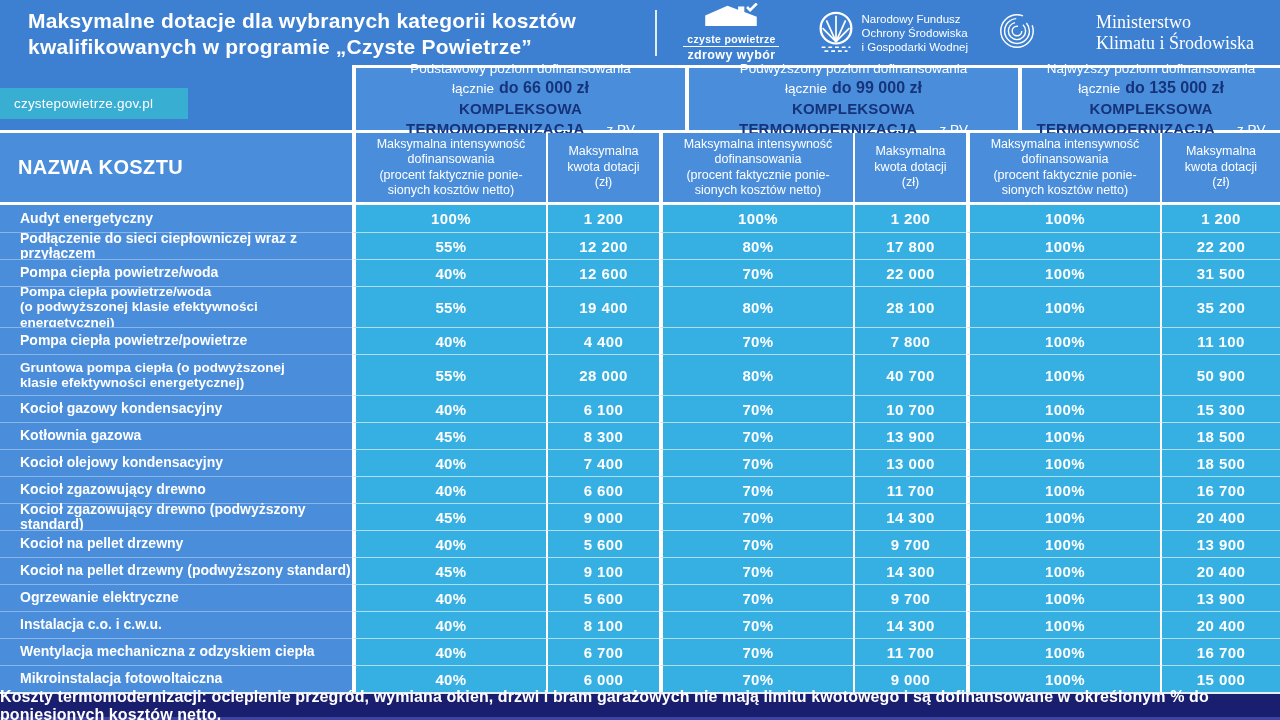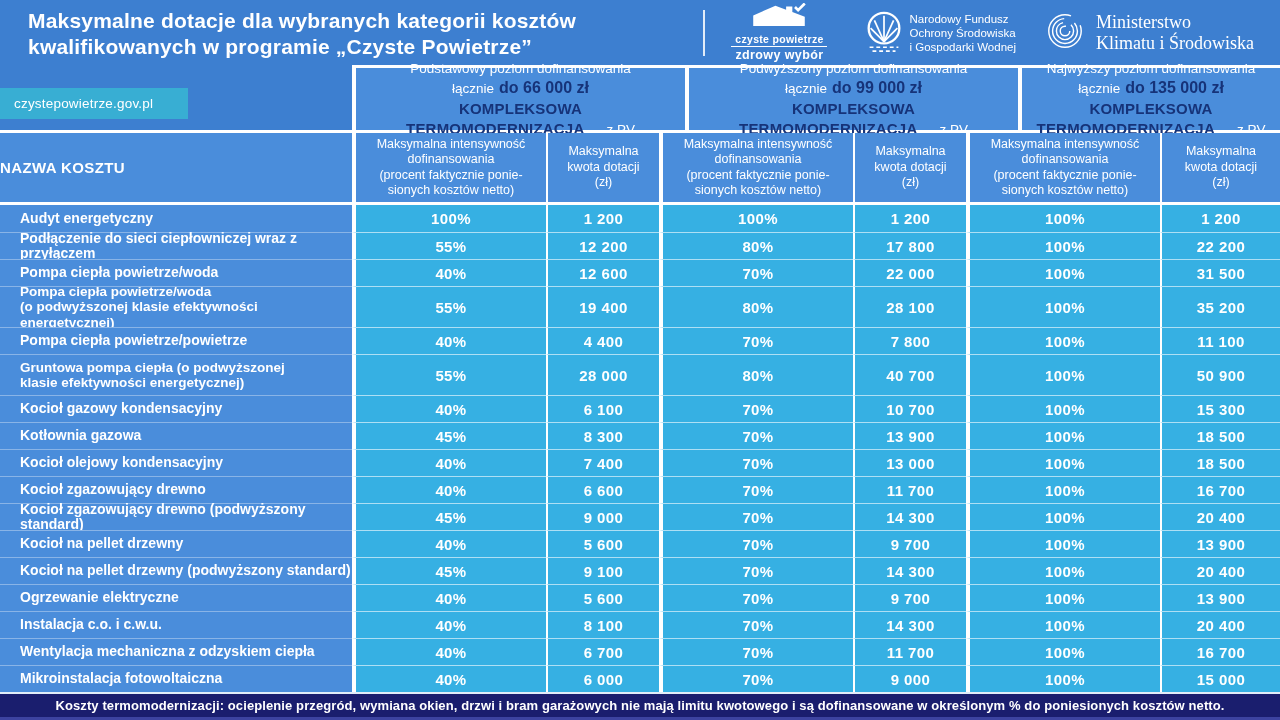--- a/index.html
+++ b/index.html
@@ -17,21 +17,21 @@
          line-height:26px;white-space:pre-line;letter-spacing:.2px;}
   .hdr-divider{width:2px;height:46px;background:rgba(255,255,255,.85);margin:0 20px 0 6px;}
   .logos{display:flex;align-items:center;gap:28px;padding-right:26px;}
   .logo-cp{display:flex;flex-direction:column;align-items:center;width:108px;}
   .cp-l1{font-size:10.5px;font-weight:bold;letter-spacing:.3px;margin-top:2px;}
   .cp-rule{width:96px;height:1px;background:#fff;margin:1px 0;}
   .cp-l2{font-size:12.5px;font-weight:bold;letter-spacing:.4px;}
   .logo-nf{display:flex;align-items:center;gap:2px;}
   .nf-text{font-size:11.5px;line-height:14px;}
   .logo-min{display:flex;align-items:center;gap:10px;}
-  .min-text{font-family:"Liberation Serif",serif;font-size:18px;line-height:21px;}
+  .min-text{font-family:"Liberation Serif",serif;font-size:18px;line-height:21px;margin-left:48px;}
 
   
   .ghead{display:flex;height:68px;border-bottom:3px solid #fff;box-sizing:border-box;}
   .ghead .c-spacer{width:352px;position:relative;background:#3d7fd0;}
   .badge{position:absolute;left:0;top:23px;width:188px;height:31px;background:#38aed3;
          display:flex;align-items:center;padding-left:14px;box-sizing:border-box;
          font-size:13.5px;letter-spacing:.2px;}
   .c-group{width:333px;border-left:4px solid #fff;border-top:3px solid #fff;background:#4a8ddb;
            display:flex;flex-direction:column;justify-content:center;align-items:center;
            text-align:center;font-size:13.5px;line-height:19.5px;}
@@ -39,22 +39,22 @@
   .g-navy{color:#163379;font-weight:bold;}
   .g-big{font-size:16px;}
   .g-sub .g-navy{font-size:15px;letter-spacing:.2px;}
   .g-mid .g-navy{margin-left:5px;}
   .g-sub .g-small{margin-left:22px;}
 
   
   .subhead{display:flex;height:72px;border-bottom:3px solid #fff;box-sizing:border-box;}
   .subhead .cell{background:#4a8ddb;}
   .c-label{width:352px;}
-  .subhead .c-label{display:flex;align-items:center;
-                    font-size:15px;font-weight:bold;letter-spacing:.4px;}
+  .subhead .c-label{display:flex;align-items:center;padding-left:18px;
+                    font-size:20px;font-weight:bold;letter-spacing:.4px;}
   .c-int{width:194px;border-left:4px solid #fff;}
   .c-amt{width:113px;border-left:2px solid #fff;}
   .subhead .c-int,.subhead .c-amt{display:flex;align-items:center;justify-content:center;
       text-align:center;font-size:12.5px;line-height:15.5px;white-space:pre-line;}
   .subhead .c-amt:last-child{flex:1;}
 
   
   #rows{border-bottom:2px solid rgba(255,255,255,.85);}
   .trow{display:flex;height:27px;box-sizing:border-box;}
   .trow.tall{height:41px;}
@@ -64,21 +64,21 @@
   .trow .c-int,.trow .c-amt{background:#36b0e3;display:flex;align-items:center;
       justify-content:center;font-size:15px;font-weight:bold;letter-spacing:.4px;}
   .trow .c-amt:last-child{flex:1;}
   .trow:not(:first-child) .c-label{border-top:1px solid rgba(255,255,255,.35);}
   .trow:not(:first-child) .c-int,
   .trow:not(:first-child) .c-amt{border-top:1px solid rgba(255,255,255,.6);}
 
   
   .note{height:26px;background:#1a1e6e;border-bottom:3px solid #3c43a0;box-sizing:border-box;
         display:flex;align-items:center;justify-content:center;
-        font-size:13px;font-weight:bold;letter-spacing:.1px;}
+        font-size:16px;font-weight:bold;letter-spacing:.1px;}
 </style>
 </head>
 <body>
 
 <div>
 
   <header class="topbar">
     <div class="title">Maksymalne dotacje dla wybranych kategorii kosztów
 kwalifikowanych w programie „Czyste Powietrze”</div>
     <div class="hdr-divider"></div>

